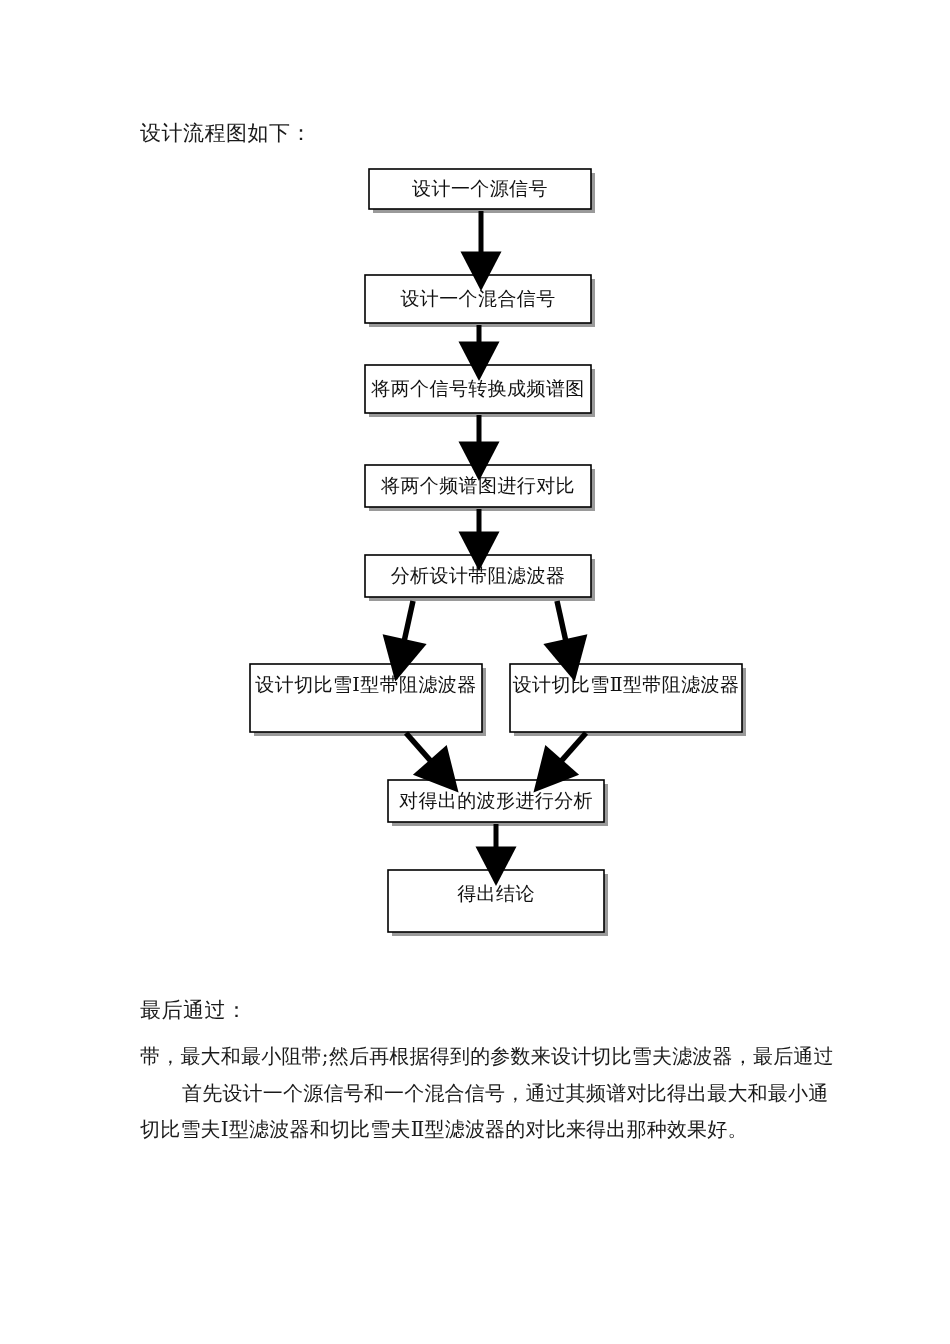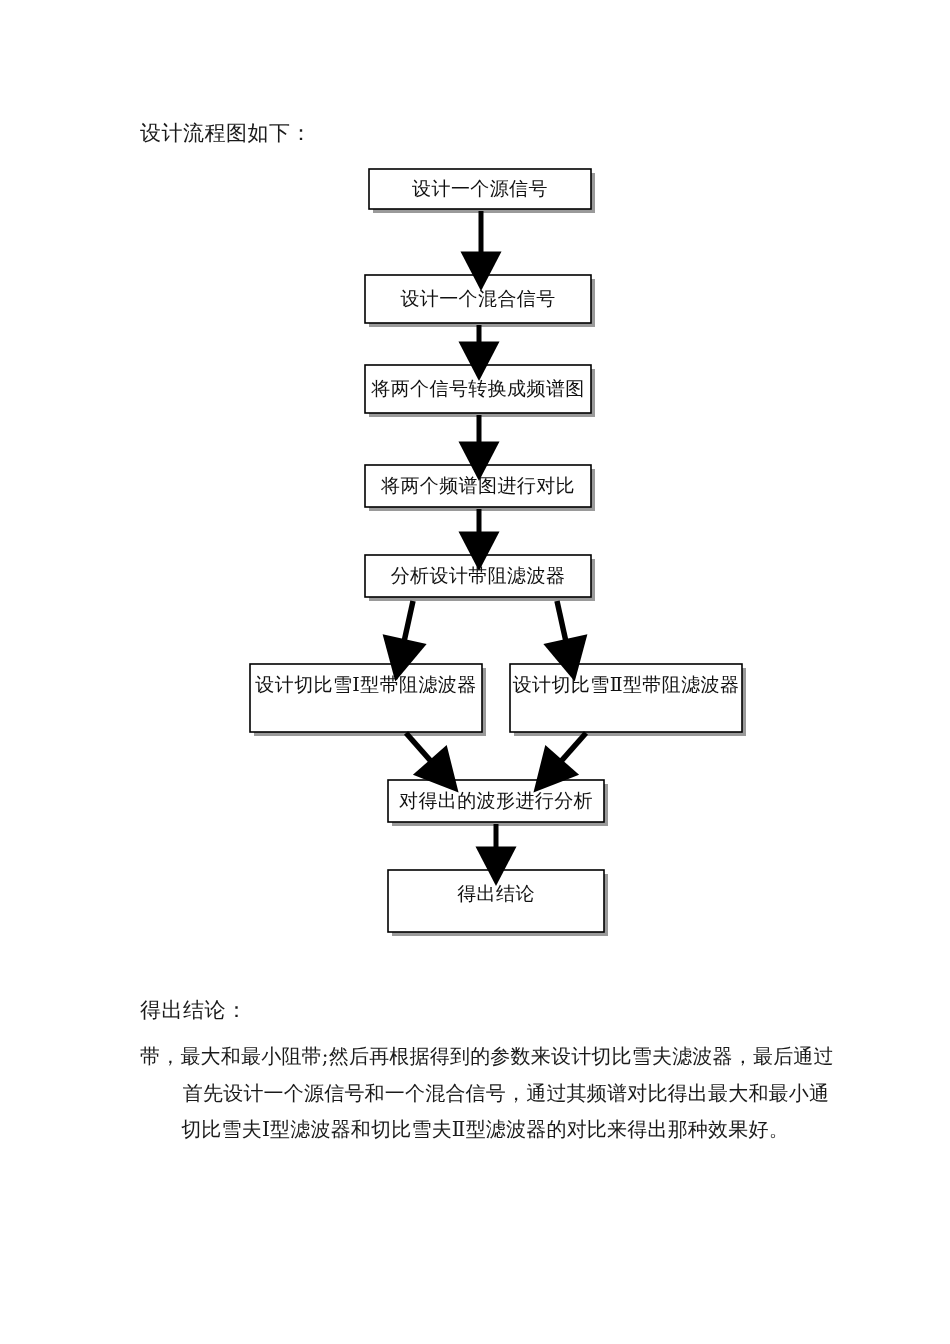--- a/index.html
+++ b/index.html
@@ -13,21 +13,20 @@
     position: relative;
     font-family: "DejaVu Serif", "Liberation Serif", serif;
     color: #000000;
     overflow: hidden;
   }
   .page {
     position: absolute;
     left: 0; top: 0;
     width: 950px;
     height: 1320px;
-    text-align: center;
   }
 
   
   .heading {
     position: absolute;
     font-size: 21px;
     line-height: 30px;
     letter-spacing: 0.5px;
     white-space: nowrap;
     color: #1a1a1a;
@@ -139,21 +138,21 @@
 
     <line x1="413" y1="446" x2="400" y2="505" stroke="#000000" stroke-width="5.5" marker-end="url(#arrowhead)"></line>
     <line x1="557" y1="446" x2="570" y2="505" stroke="#000000" stroke-width="5.5" marker-end="url(#arrowhead)"></line>
 
     <line x1="406" y1="578" x2="444" y2="621" stroke="#000000" stroke-width="5.5" marker-end="url(#arrowhead)"></line>
     <line x1="586" y1="578" x2="548" y2="621" stroke="#000000" stroke-width="5.5" marker-end="url(#arrowhead)"></line>
 
     <line x1="496" y1="669" x2="496" y2="711" stroke="#000000" stroke-width="5" marker-end="url(#arrowhead)"></line>
   </svg>
 
-  <div class="heading" id="idea-heading">得出结论：</div>
+  <div class="heading" id="idea-heading">最后通过：</div>
 
   <div class="para" id="idea-para">
     <span class="line">带，最大和最小阻带;然后再根据得到的参数来设计切比雪夫滤波器，最后通过</span>
     <span class="line indent">首先设计一个源信号和一个混合信号，通过其频谱对比得出最大和最小通</span>
     <span class="line">切比雪夫Ⅰ型滤波器和切比雪夫Ⅱ型滤波器的对比来得出那种效果好。</span>
   </div>
 
 
 </div>
 

